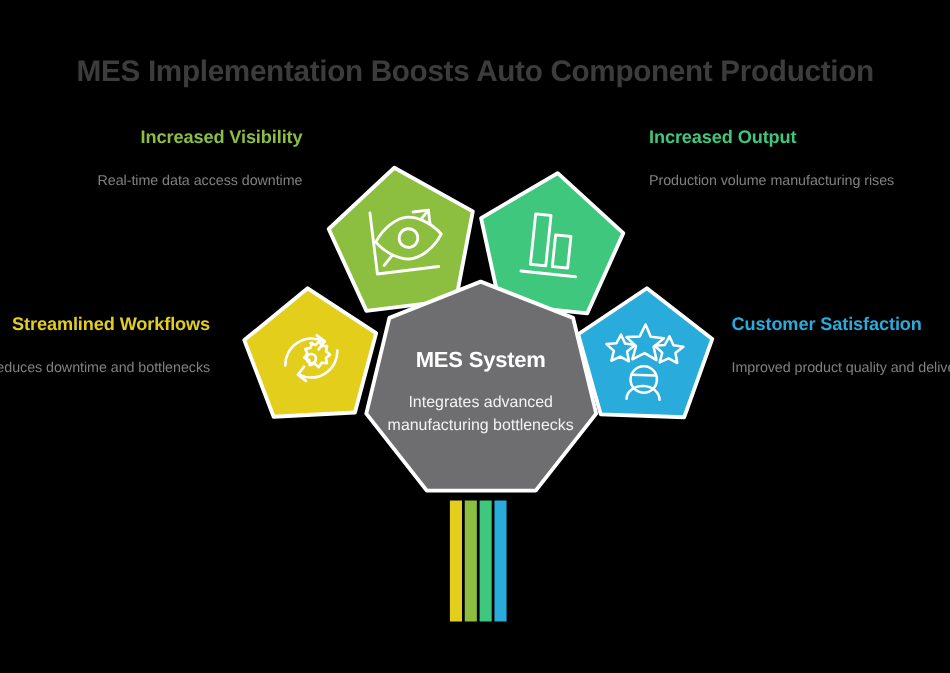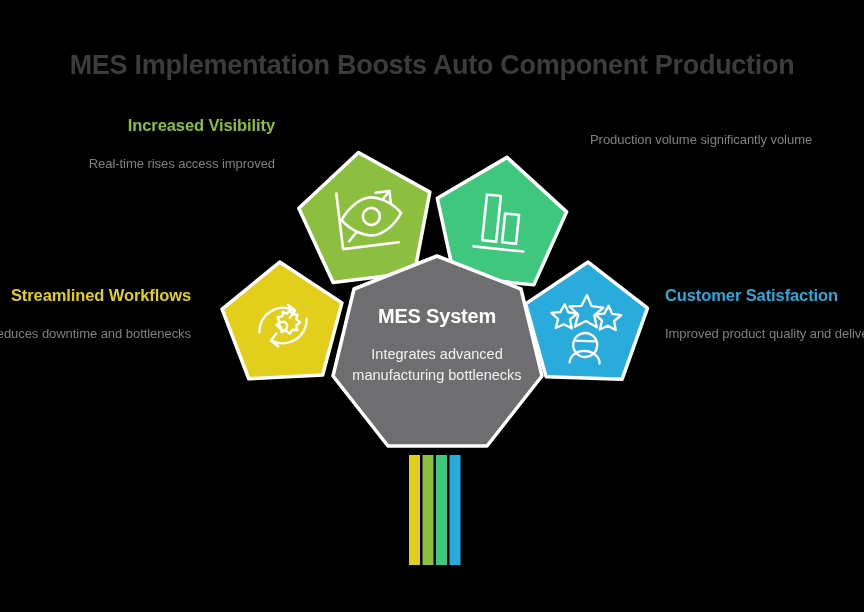--- a/index.html
+++ b/index.html
@@ -72,20 +72,21 @@
     left: 345px;
     top: 305px;
     width: 184px;
     text-align: center;
     color: #ffffff;
   }
   .hub-title {
     font-size: 20px;
     font-weight: bold;
     letter-spacing: -0.2px;
+    margin-top: 12px;
   }
   .hub-sub {
     margin-top: 16px;
     font-size: 14.5px;
     line-height: 1.42;
     color: #f2f2f2;
   }
 </style>
 </head>
 <body>
@@ -152,25 +153,26 @@
     </g>
   </svg>
 
   <div class="hub-text">
     <div class="hub-title">MES System</div>
     <div class="hub-sub">Integrates advanced manufacturing bottlenecks</div>
   </div>
 
   <div class="label-block align-right" id="blk-visibility">
     <div class="label-head" style="color:#8cbf3f">Increased Visibility</div>
-    <div class="label-body">Real-time rises access improved</div>
+    <div class="label-body">Real-time data access downtime</div>
   </div>
 
   <div class="label-block align-left" id="blk-output">
-    <div class="label-body">Production volume significantly volume</div>
+    <div class="label-head" style="color:#3fc77d">Increased Output</div>
+    <div class="label-body">Production volume manufacturing rises</div>
   </div>
 
   <div class="label-block align-right" id="blk-workflows">
     <div class="label-head" style="color:#e3ce1c">Streamlined Workflows</div>
     <div class="label-body">Reduces downtime and bottlenecks</div>
   </div>
 
   <div class="label-block align-left" id="blk-satisfaction">
     <div class="label-head" style="color:#29abdb">Customer Satisfaction</div>
     <div class="label-body">Improved product quality and delivery</div>

